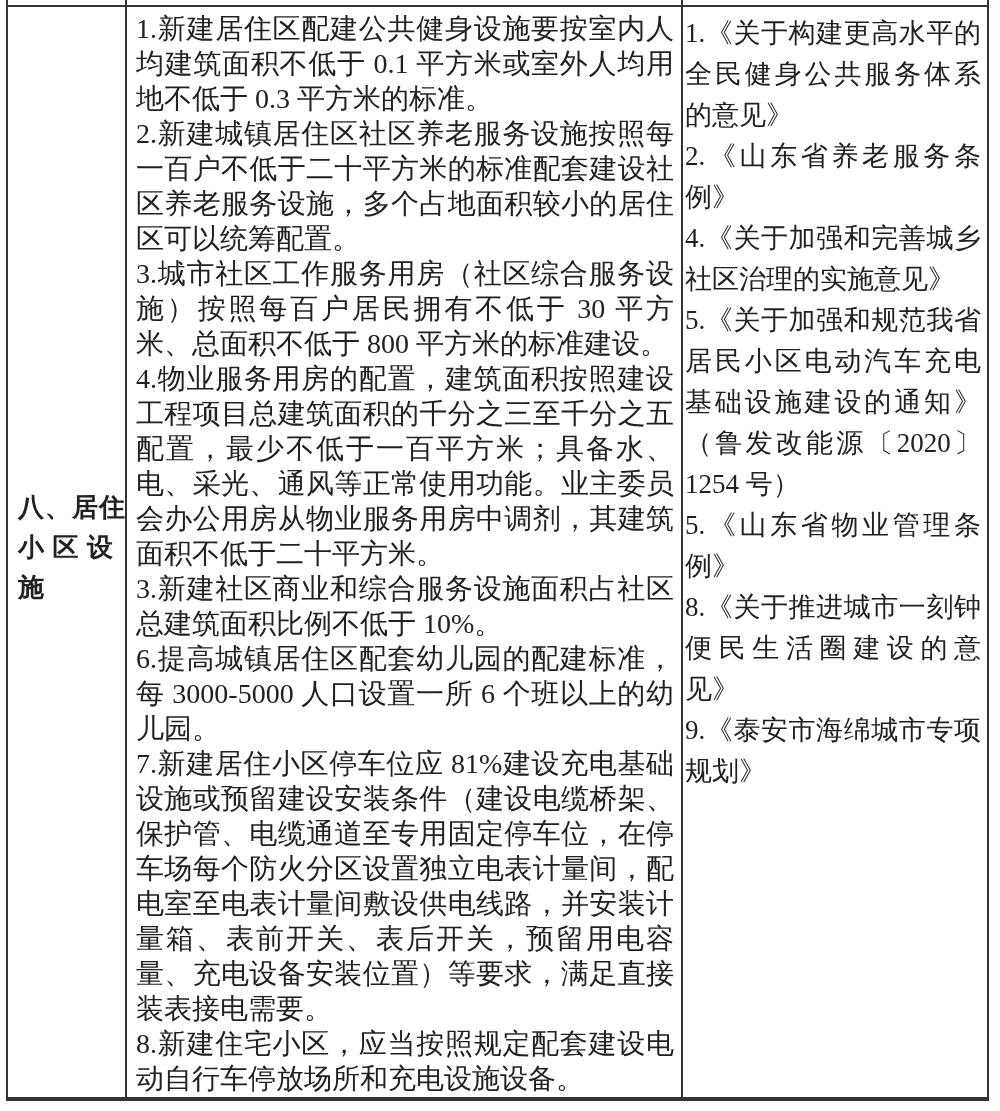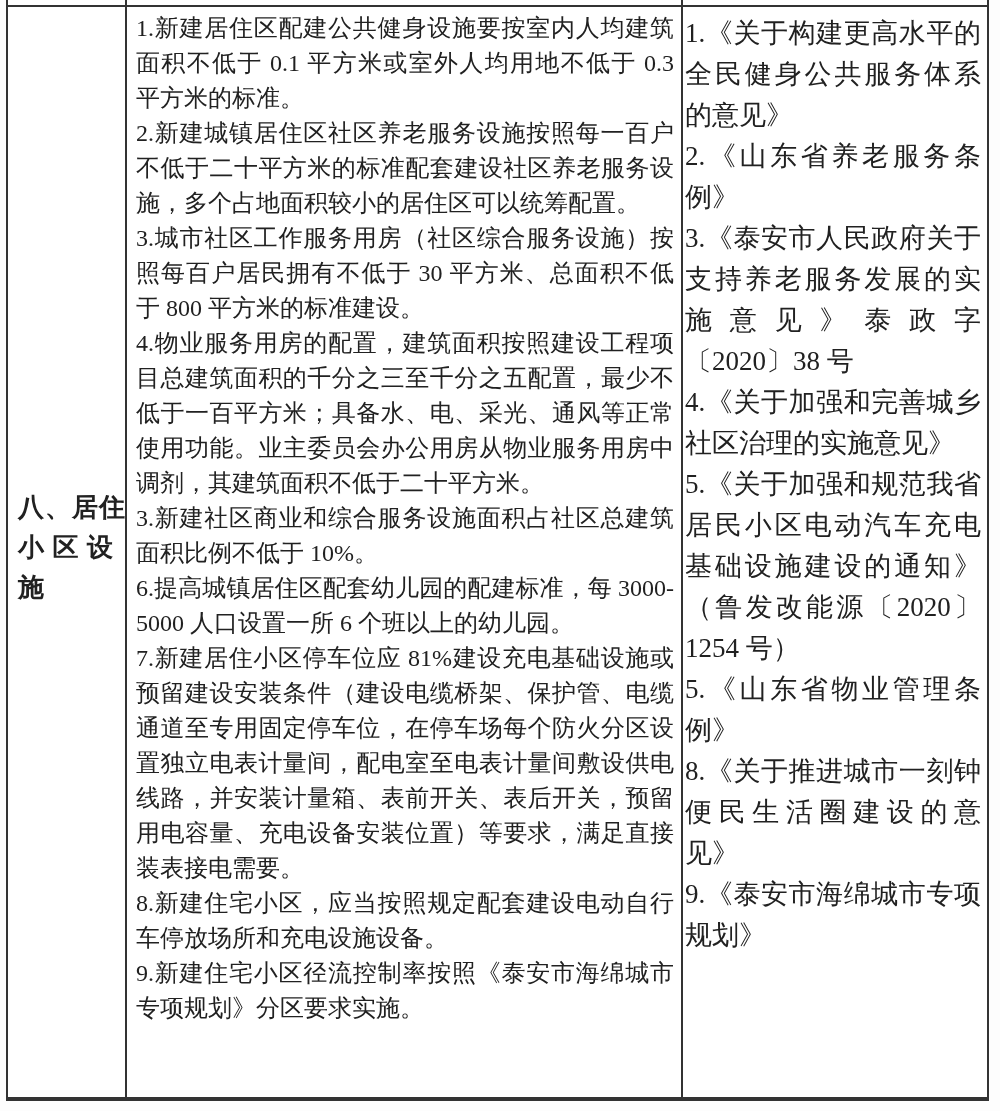--- a/index.html
+++ b/index.html
@@ -31,21 +31,21 @@
   .col-label {
     display:flex; flex-direction:column; justify-content:center;
     padding:0 6px 8px 10px;
   }
   .col-label p {
     margin:0; font-weight:700; font-size:26px; line-height:40px;
     white-space:nowrap; letter-spacing:1px;
   }
   .col-req { padding:4px 7px 0 9px; }
   .col-req p {
-    margin:0; font-size:24px; line-height:35px;
+    margin:0; font-size:28px; line-height:35px;
     text-align:justify; text-justify:inter-ideograph;
   }
   .col-ref { padding:6px 6px 0 2px; }
   .col-ref p {
     margin:0; font-size:27px; line-height:41px;
     text-align:justify; text-justify:inter-ideograph;
   }
 </style>
 </head>
 <body>
@@ -74,21 +74,20 @@
         <p>3.新建社区商业和综合服务设施面积占社区总建筑面积比例不低于 10%。</p>
         <p>6.提高城镇居住区配套幼儿园的配建标准，每 3000-5000 人口设置一所 6 个班以上的幼儿园。</p>
         <p>7.新建居住小区停车位应 81%建设充电基础设施或预留建设安装条件（建设电缆桥架、保护管、电缆通道至专用固定停车位，在停车场每个防火分区设置独立电表计量间，配电室至电表计量间敷设供电线路，并安装计量箱、表前开关、表后开关，预留用电容量、充电设备安装位置）等要求，满足直接装表接电需要。</p>
         <p>8.新建住宅小区，应当按照规定配套建设电动自行车停放场所和充电设施设备。</p>
         <p>9.新建住宅小区径流控制率按照《泰安市海绵城市专项规划》分区要求实施。</p>
       </div>
 
     <div class="cell w-ref col-ref">
         <p>1.《关于构建更高水平的全民健身公共服务体系的意见》</p>
         <p>2.《山东省养老服务条例》</p>
-        <p>3.《泰安市人民政府关于支持养老服务发展的实施意见》泰政字〔2020〕38 号</p>
         <p>4.《关于加强和完善城乡社区治理的实施意见》</p>
         <p>5.《关于加强和规范我省居民小区电动汽车充电基础设施建设的通知》（鲁发改能源〔2020〕1254 号）</p>
         <p>5.《山东省物业管理条例》</p>
         <p>8.《关于推进城市一刻钟便民生活圈建设的意见》</p>
         <p>9.《泰安市海绵城市专项规划》</p>
       </div>
 
   </div>
 </div>
 

